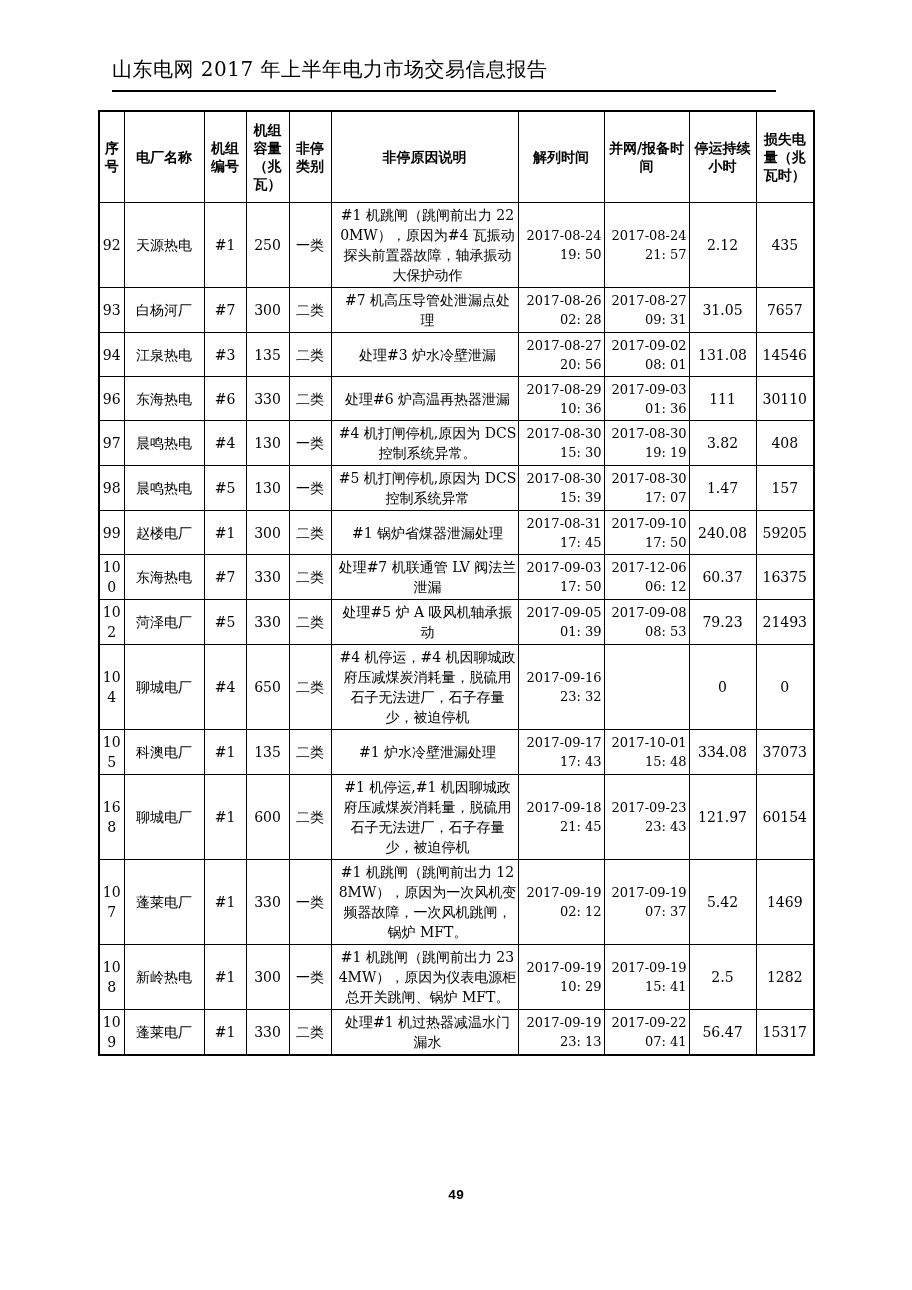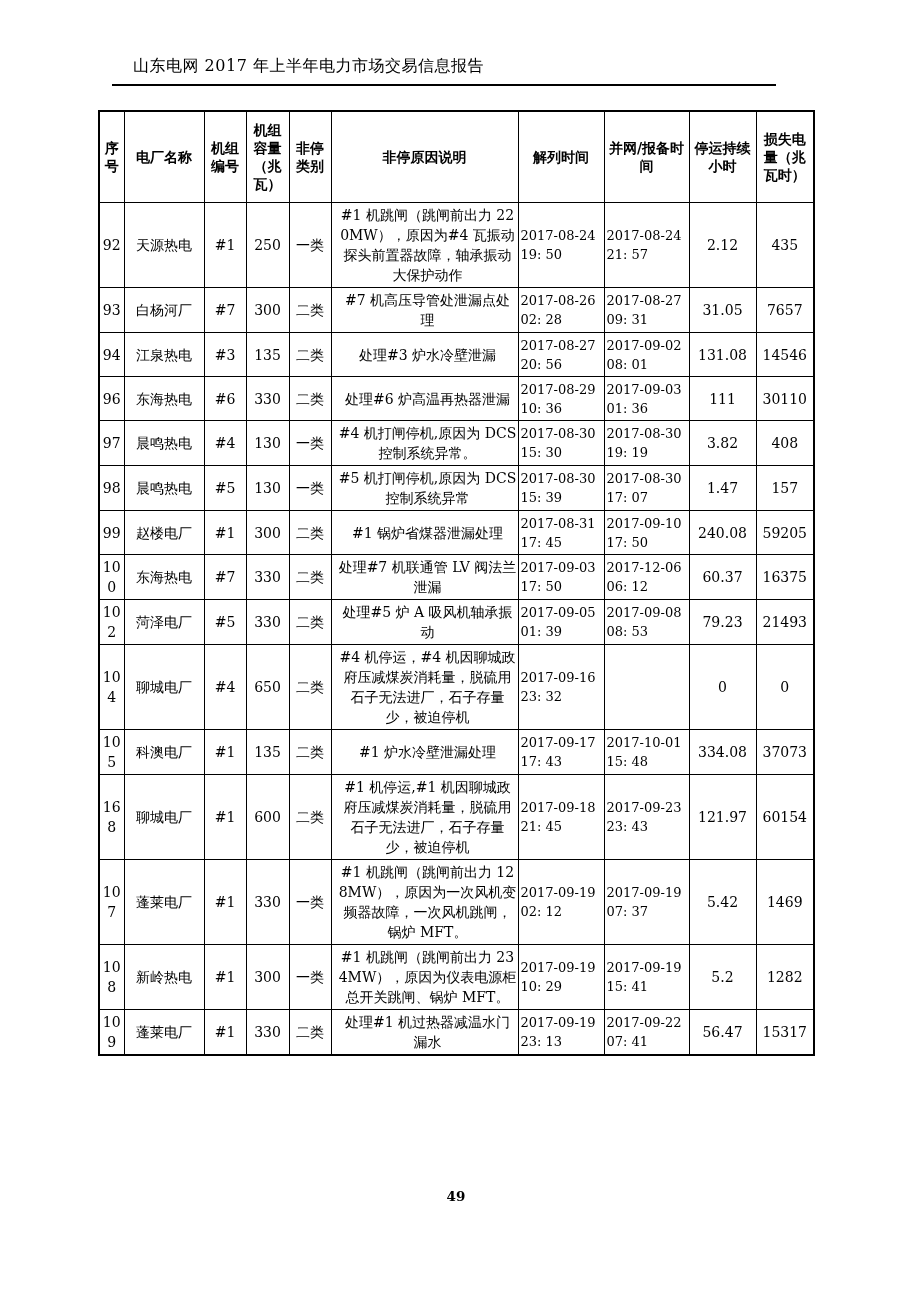--- a/index.html
+++ b/index.html
@@ -18,22 +18,21 @@
   .doc-header {
     position: absolute;
     left: 112px;
     top: 56px;
     width: 664px;
     border-bottom: 2.5px solid #000;
     padding-bottom: 7px;
   }
   .doc-title {
     display: inline-block;
-    margin-left: 21px;
-    font-size: 16px;
+    font-size: 20px;
     letter-spacing: 0.5px;
     white-space: nowrap;
   }
   table.outage-table {
     position: absolute;
     left: 98px;
     top: 110px;
     width: 715px;
     table-layout: fixed;
     border-collapse: collapse;
@@ -58,40 +57,41 @@
     line-height: 20px;
     padding: 2px 2px;
     text-align: center;
   }
   td.c-reason {
     text-align: center;
     padding-left: 7px;
     padding-right: 1px;
   }
   td.c-date {
-    text-align: left;
+    text-align: right;
     padding-left: 2px;
     font-size: 13px;
     margin-top: 32px;
   }
   td.c-date .date-line {
     white-space: nowrap;
     line-height: 19px;
   }
   tr.body-row {
     height: 44px;
   }
   .doc-footer {
     position: absolute;
     left: 0;
     width: 912px;
     top: 1188px;
     text-align: center;
     font-size: 13.5px;
     font-weight: bold;
+    font-family: Liberation Mono, monospace;
   }
 </style>
 </head>
 <body>
 
 <div class="page">
 
   <div class="doc-header">
     <span class="doc-title">山东电网 2017 年上半年电力市场交易信息报告</span>
   </div>
@@ -366,21 +366,21 @@
           <td class="c-cat">一类</td>
           <td class="c-reason">#1 机跳闸（跳闸前出力 234MW），原因为仪表电源柜总开关跳闸、锅炉 MFT。</td>
           <td class="c-date">
             <div class="date-line">2017-09-19</div>
             <div class="date-line">10: 29</div>
           </td>
           <td class="c-date">
             <div class="date-line">2017-09-19</div>
             <div class="date-line">15: 41</div>
           </td>
-          <td class="c-hours">5.2</td>
+          <td class="c-hours">2.5</td>
           <td class="c-loss">1282</td>
         </tr>
         <tr class="body-row">
           <td class="c-no">109</td>
           <td class="c-plant">蓬莱电厂</td>
           <td class="c-unit">#1</td>
           <td class="c-cap">330</td>
           <td class="c-cat">二类</td>
           <td class="c-reason">处理#1 机过热器减温水门漏水</td>
           <td class="c-date">

